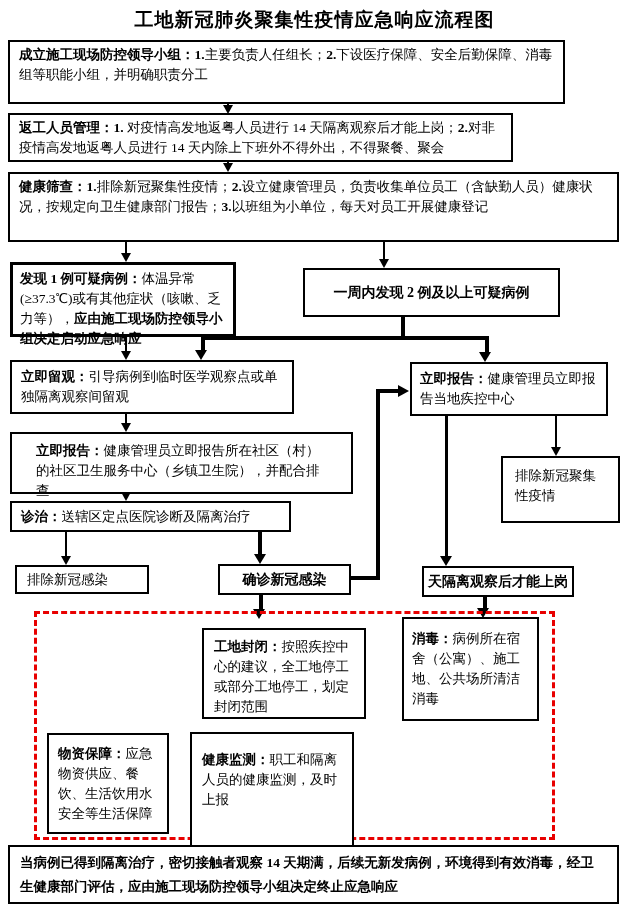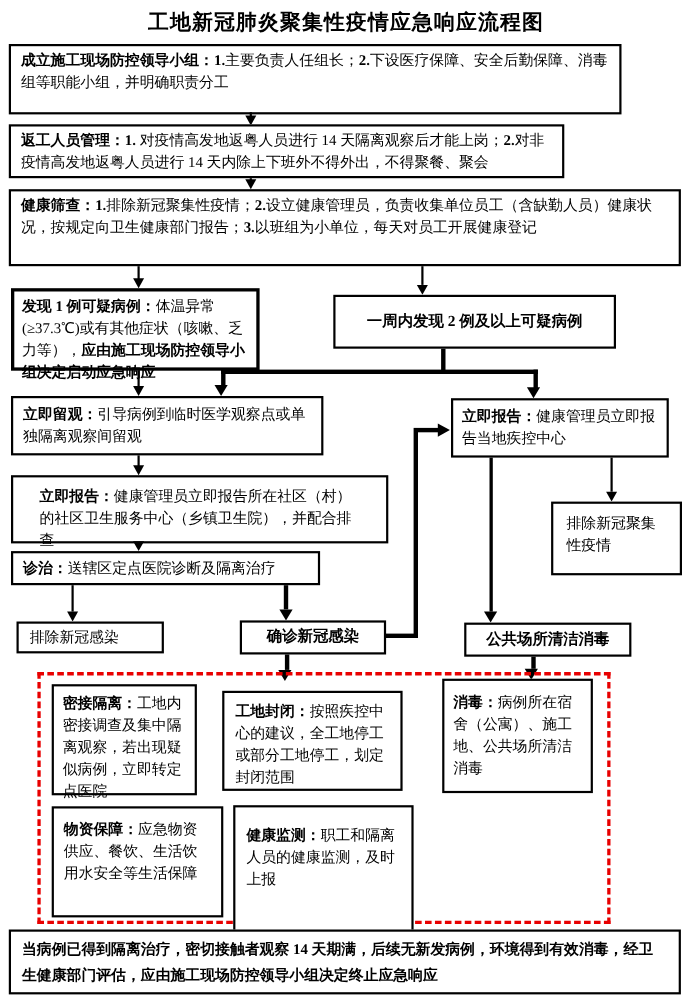--- a/index.html
+++ b/index.html
@@ -106,53 +106,50 @@
 
   <div class="box cc" style="left:218px;top:564px;width:133px;height:31px;font-size:14px">
     <span class="b">确诊新冠感染</span>
   </div>
 
   <div class="box vc" style="left:15px;top:565px;width:134px;height:29px;padding:0 10px">
     <span>排除新冠感染</span>
   </div>
 
   <div class="box cc" style="left:422px;top:566px;width:152px;height:31px;font-size:14px">
-    <span class="b">公共场所清洁消毒</span>
+    <span class="b">天隔离观察后才能上岗</span>
   </div>
 
   <div class="shaft" style="left:350px;top:576px;width:30px;height:4px"></div>
   <div class="shaft" style="left:376px;top:389px;width:4px;height:191px"></div>
   <div class="shaft" style="left:380px;top:389px;width:19px;height:4px"></div>
   <div class="head-r" style="left:398px;top:385px"></div>
 
   <div class="shaft" style="left:259px;top:595px;width:4px;height:14px"></div>
   <div class="head-d big" style="left:253px;top:609px"></div>
 
   <div class="shaft" style="left:483px;top:597px;width:4px;height:11px"></div>
   <div class="head-d big" style="left:477px;top:608px"></div>
 
   <div class="dashedbox" style="left:34px;top:611px;width:521px;height:229px"></div>
 
-  <div class="box" style="left:47px;top:622px;width:132px;height:101px;padding:6px 8px">
-    <span class="b">密接隔离：</span><span>工地内密接调查及集中隔离观察，若出现疑似病例，立即转定点医院</span>
-  </div>
 
   <div class="box" style="left:202px;top:628px;width:164px;height:91px;padding:7px 10px">
     <span class="b">工地封闭：</span><span>按照疾控中心的建议，全工地停工或部分工地停工，划定封闭范围</span>
   </div>
 
   <div class="box vc" style="left:402px;top:617px;width:137px;height:104px;padding:16px 8px">
     <span><span class="b">消毒：</span><span>病例所在宿舍（公寓）、施工地、公共场所清洁消毒</span></span>
   </div>
 
-  <div class="box" style="left:47px;top:733px;width:156px;height:101px;padding:9px 9px">
+  <div class="box" style="left:47px;top:733px;width:122px;height:101px;padding:9px 9px">
     <span class="b">物资保障：</span><span>应急物资供应、餐饮、生活饮用水安全等生活保障</span>
   </div>
 
-  <div class="box" style="left:212px;top:732px;width:164px;height:120px;padding:16px 10px">
+  <div class="box" style="left:190px;top:732px;width:164px;height:120px;padding:16px 10px">
     <span class="b">健康监测：</span><span>职工和隔离人员的健康监测，及时上报</span>
   </div>
 
 
   <div class="box b" style="left:8px;top:845px;width:611px;height:59px;line-height:24px;padding:4px 10px">
     <span>当病例已得到隔离治疗，密切接触者观察 14 天期满，后续无新发病例，环境得到有效消毒，经卫生健康部门评估，应由施工现场防控领导小组决定终止应急响应</span>
   </div>
 
 </div>
 

